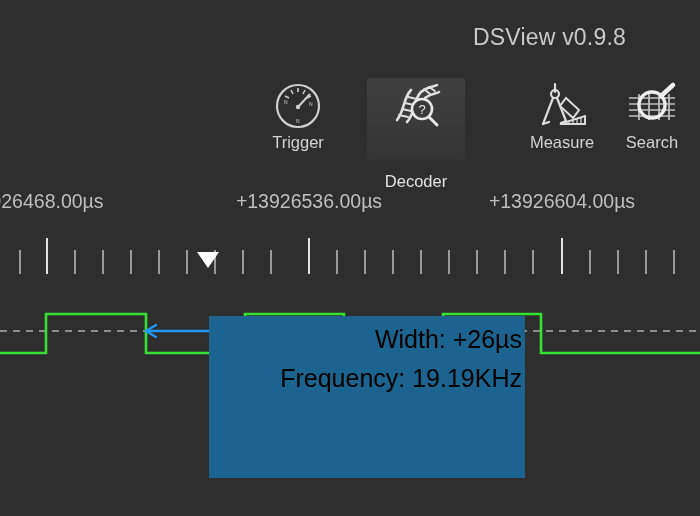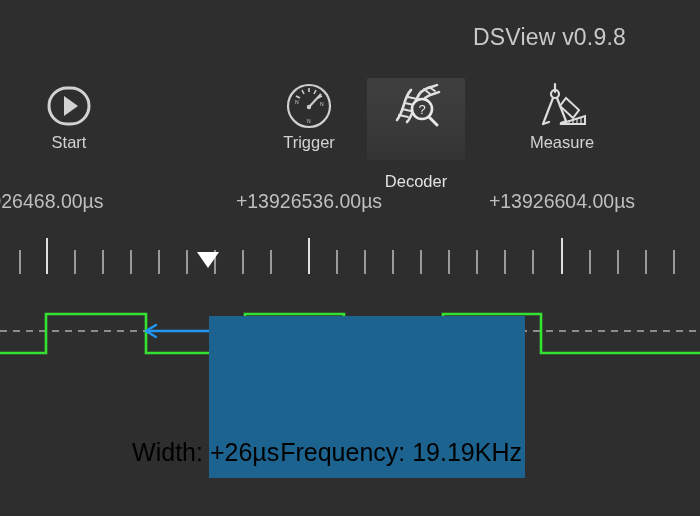--- a/index.html
+++ b/index.html
@@ -67,21 +67,21 @@
     margin-top: 1px;
     font-size: 16.5px;
     color: #d2d2d2;
     white-space: nowrap;
   }
   .tool-btn.active .tool-label { color: #e2e2e2; margin-top: 40px; }
 
   
   #btn-start    { left: 20px; }
   #btn-instant  { left: 138px; }
-  #btn-trigger  { left: 260px; }
+  #btn-trigger  { left: 249px; }
   #btn-decoder  { left: 367px; }
   #btn-measure  { left: 513px; }
   #btn-search   { left: 603px; }
 
   
   .ruler {
     position: absolute;
     left: 0;
     top: 190px;
     width: 700px;
@@ -138,53 +138,44 @@
 
   
   .info-panel {
     position: absolute;
     left: 209px;
     top: 316px;
     width: 316px;
     height: 162px;
     background: #1c648f;
     box-sizing: border-box;
-    padding: 12px 2px 6px 0;
+    padding: 4px 2px 6px 0;
     display: flex;
-    flex-direction: row;
+    flex-direction: column;
     align-items: flex-end;
-    justify-content: flex-end;
+    justify-content: flex-start;
   }
   .info-row {
     font-size: 25px;
     color: #000000;
     line-height: 39px;
     white-space: nowrap;
     padding-right: 1px;
     letter-spacing: 0px;
   }
 </style>
 </head>
 <body>
 
 <div id="app">
 
   <div class="app-title">DSView v0.9.8</div>
 
   <div class="toolbar">
 
-    <div class="tool-btn" id="btn-start">
-      <div class="tool-icon">
-        <svg width="58" height="50" viewBox="0 0 58 50">
-          <rect x="9" y="7" width="40" height="36" rx="18" ry="18" fill="none" stroke="#d2d2d2" stroke-width="3"></rect>
-          <path d="M24 15 L38 25 L24 35 Z" fill="#d2d2d2"></path>
-        </svg>
-      </div>
-      <div class="tool-label">Start</div>
-    </div>
 
 
     <div class="tool-btn" id="btn-trigger">
       <div class="tool-icon">
         <svg width="58" height="52" viewBox="0 0 58 52">
           <circle cx="29" cy="26" r="21" fill="none" stroke="#cfcfcf" stroke-width="2.2"></circle>
           <line x1="29" y1="27" x2="41" y2="14" stroke="#cfcfcf" stroke-width="2"></line>
           <circle cx="29" cy="27" r="2.2" fill="#cfcfcf"></circle>
           <g stroke="#cfcfcf" stroke-width="1.6">
             <line x1="29" y1="8" x2="29" y2="12"></line>
@@ -248,20 +239,41 @@
             <line x1="36" y1="40" x2="36" y2="44"></line>
             <line x1="40" y1="39" x2="40" y2="44"></line>
             <line x1="44" y1="38" x2="44" y2="44"></line>
             <line x1="48" y1="37" x2="48" y2="44"></line>
           </g>
         </svg>
       </div>
       <div class="tool-label">Measure</div>
     </div>
 
+    <div class="tool-btn" id="btn-search">
+      <div class="tool-icon">
+        <svg width="58" height="52" viewBox="0 0 58 52">
+          <g stroke="#c2c2c2" stroke-width="1.7">
+            <line x1="6" y1="18" x2="52" y2="18"></line>
+            <line x1="6" y1="24" x2="52" y2="24"></line>
+            <line x1="6" y1="30" x2="52" y2="30"></line>
+            <line x1="6" y1="36" x2="52" y2="36"></line>
+          </g>
+          <g stroke="#c2c2c2" stroke-width="1.7">
+            <line x1="16" y1="14" x2="16" y2="40"></line>
+            <line x1="26" y1="14" x2="26" y2="40"></line>
+            <line x1="36" y1="14" x2="36" y2="40"></line>
+            <line x1="46" y1="14" x2="46" y2="40"></line>
+          </g>
+          <circle cx="29" cy="25" r="13" fill="none" stroke="#ededed" stroke-width="3.4"></circle>
+          <line x1="38" y1="16" x2="50" y2="5" stroke="#ededed" stroke-width="4.5" stroke-linecap="round"></line>
+        </svg>
+      </div>
+      <div class="tool-label">Search</div>
+    </div>
 
   </div>
 
   <div class="ruler">
     <div class="ruler-label" style="left:47px">926468.00µs</div>
     <div class="ruler-label" style="left:309px">+13926536.00µs</div>
     <div class="ruler-label" style="left:562px">+13926604.00µs</div>
 
     <div class="tick major" style="left:46px;  top:48px; height:36px"></div>
     <div class="tick major" style="left:308px; top:48px; height:36px"></div>

